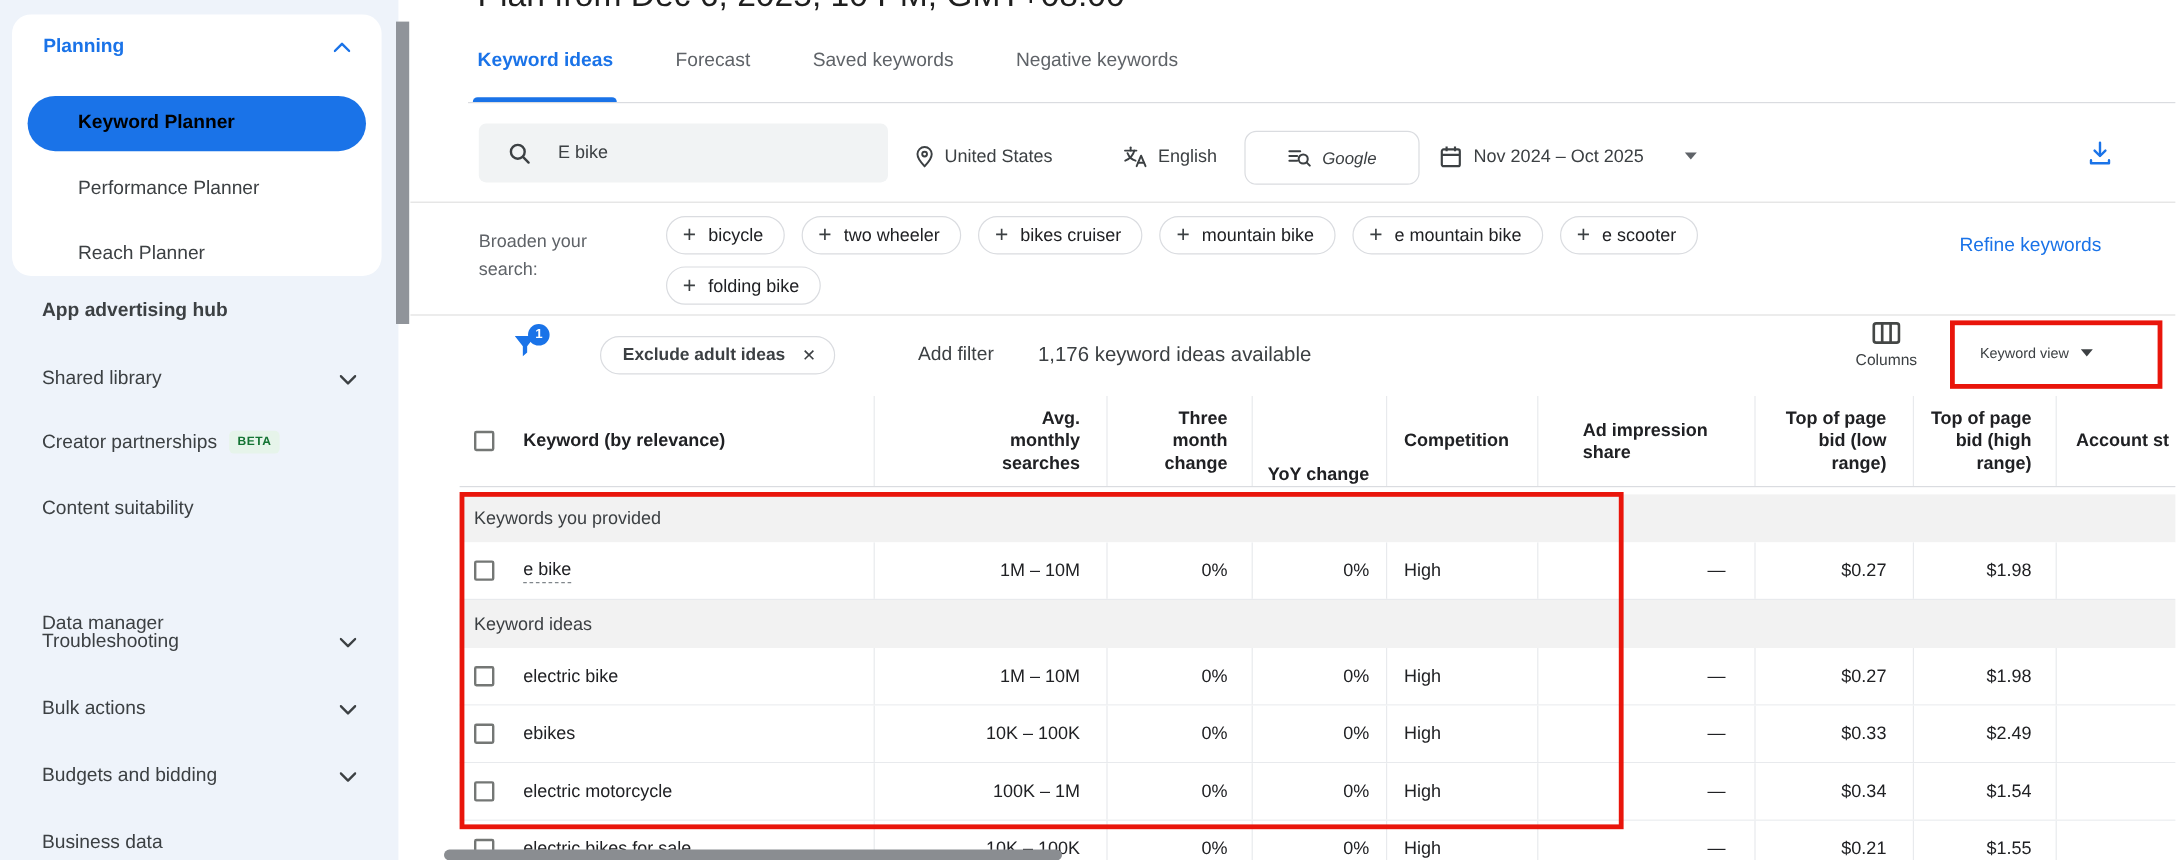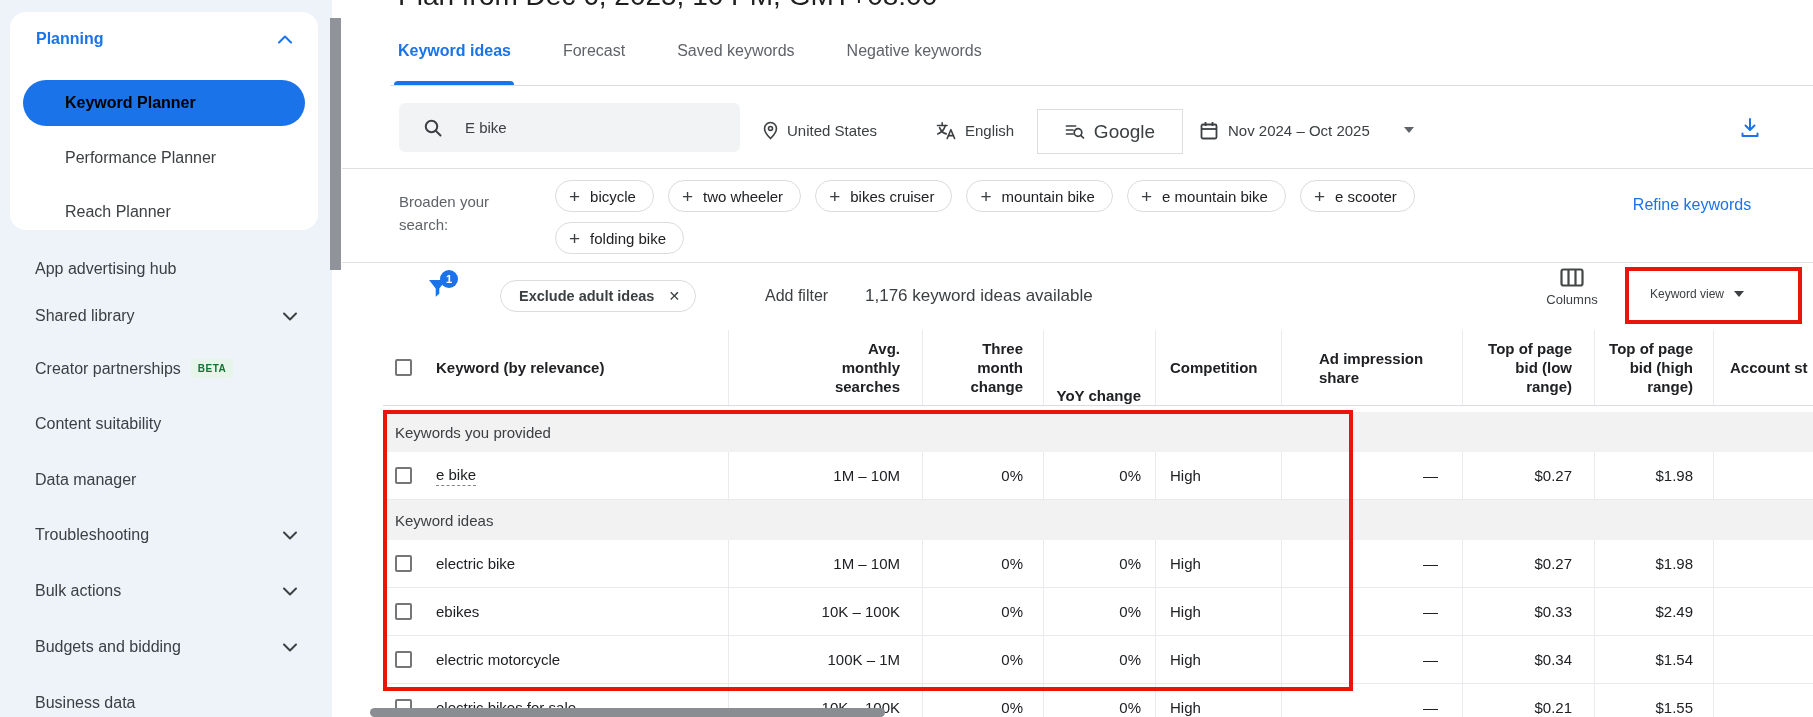--- a/index.html
+++ b/index.html
@@ -22,21 +22,21 @@
 
   .tabs { position:absolute; left:52px; top:36px; display:flex; gap:44px; font-size:16px; }
   .tab { color:#5f6368; padding:6px 4px; cursor:pointer; white-space:nowrap; }
   .tab.active { color:#1a73e8; font-weight:bold; }
   .tab-underline { position:absolute; left:52px; top:81px; width:120px; height:4px; background:#1a73e8; border-radius:4px 4px 0 0; }
   .tab-border { position:absolute; left:48px; top:85px; right:0; height:1px; background:#dadce0; }
 
   
   .search-box { position:absolute; left:57px; top:103px; width:341px; height:49px; background:#f1f3f4; border-radius:6px; display:flex; align-items:center; padding-left:24px; gap:22px; font-size:15px; color:#3c4043; cursor:text; }
   .tb-group { position:absolute; display:flex; align-items:center; gap:8px; font-size:15px; color:#3c4043; cursor:pointer; height:24px; }
-  .network-box { position:absolute; left:695px; top:109px; width:146px; height:45px; border:1px solid #dadce0; border-radius:0; display:flex; align-items:center; justify-content:center; gap:9px; font-size:19px; color:#3c4043; cursor:pointer; }
+  .network-box { position:absolute; left:695px; top:109px; width:146px; height:45px; border:1px solid #dadce0; border-radius:10px; display:flex; align-items:center; justify-content:center; gap:9px; font-size:14px; color:#3c4043; cursor:pointer;font-style:italic; }
   .tri { width:0; height:0; border-left:5px solid transparent; border-right:5px solid transparent; border-top:6px solid #5f6368; }
   .download { position:absolute; left:1396px; top:116px; cursor:pointer; }
 
   .divider { position:absolute; left:0; right:0; height:1px; background:#e0e0e0; }
 
   
   .broaden-label { position:absolute; left:57px; top:190px; width:120px; font-size:15px; color:#5f6368; line-height:23px; }
   .chips { position:absolute; left:213px; top:180px; width:900px; display:flex; flex-wrap:wrap; gap:10px 14px; }
   .chip { height:32px; border:1px solid #dadce0; border-radius:16px; background:#fff; display:flex; align-items:center; gap:10px; padding:0 17px 0 13px; font-size:15px; color:#202124; cursor:pointer; white-space:nowrap; }
   .plus { font-size:19px; color:#3c4043; line-height:1; }
@@ -84,39 +84,39 @@
         <svg width="14" height="9" viewBox="0 0 14 9" fill="none" stroke="#1a73e8" stroke-width="2" stroke-linecap="round" stroke-linejoin="round">
             <path d="M1 7.5 7 1.5 13 7.5"></path>
           </svg>
       </span>
     </div>
     <div class="pill">Keyword Planner</div>
     <div class="nav-sub" style="top:137px;">Performance Planner</div>
     <div class="nav-sub" style="top:191px;">Reach Planner</div>
   </div>
   <div id="sidebar-items">
-      <div class="side-item" style="top: 260px;">
+      <div class="side-item" style="top: 250px; font-weight: bold;">
         <span style="display:flex;align-items:center;">App advertising hub</span>
       </div>
       <div class="side-item" style="top: 307px;">
         <span style="display:flex;align-items:center;">Shared library</span>
         <span>
           <svg width="14" height="9" viewBox="0 0 14 9" fill="none" stroke="#3c4043" stroke-width="2" stroke-linecap="round" stroke-linejoin="round">
             <path d="M1 1.5 7 7.5 13 1.5"></path>
           </svg>
         </span>
       </div>
       <div class="side-item" style="top: 359px;">
         <span style="display:flex;align-items:center;">Creator partnerships<span class="beta">BETA</span></span>
       </div>
       <div class="side-item" style="top: 415px;">
         <span style="display:flex;align-items:center;">Content suitability</span>
       </div>
       <div class="side-item" style="top: 471px;">
-        <span style="display:flex;align-items:center;">Data manager</span>
+        <span style="display:flex;align-items:center;margin-top:40px;">Data manager</span>
       </div>
       <div class="side-item" style="top: 526px;">
         <span style="display:flex;align-items:center;">Troubleshooting</span>
         <span>
           <svg width="14" height="9" viewBox="0 0 14 9" fill="none" stroke="#3c4043" stroke-width="2" stroke-linecap="round" stroke-linejoin="round">
             <path d="M1 1.5 7 7.5 13 1.5"></path>
           </svg>
         </span>
       </div>
       <div class="side-item" style="top: 582px;">

